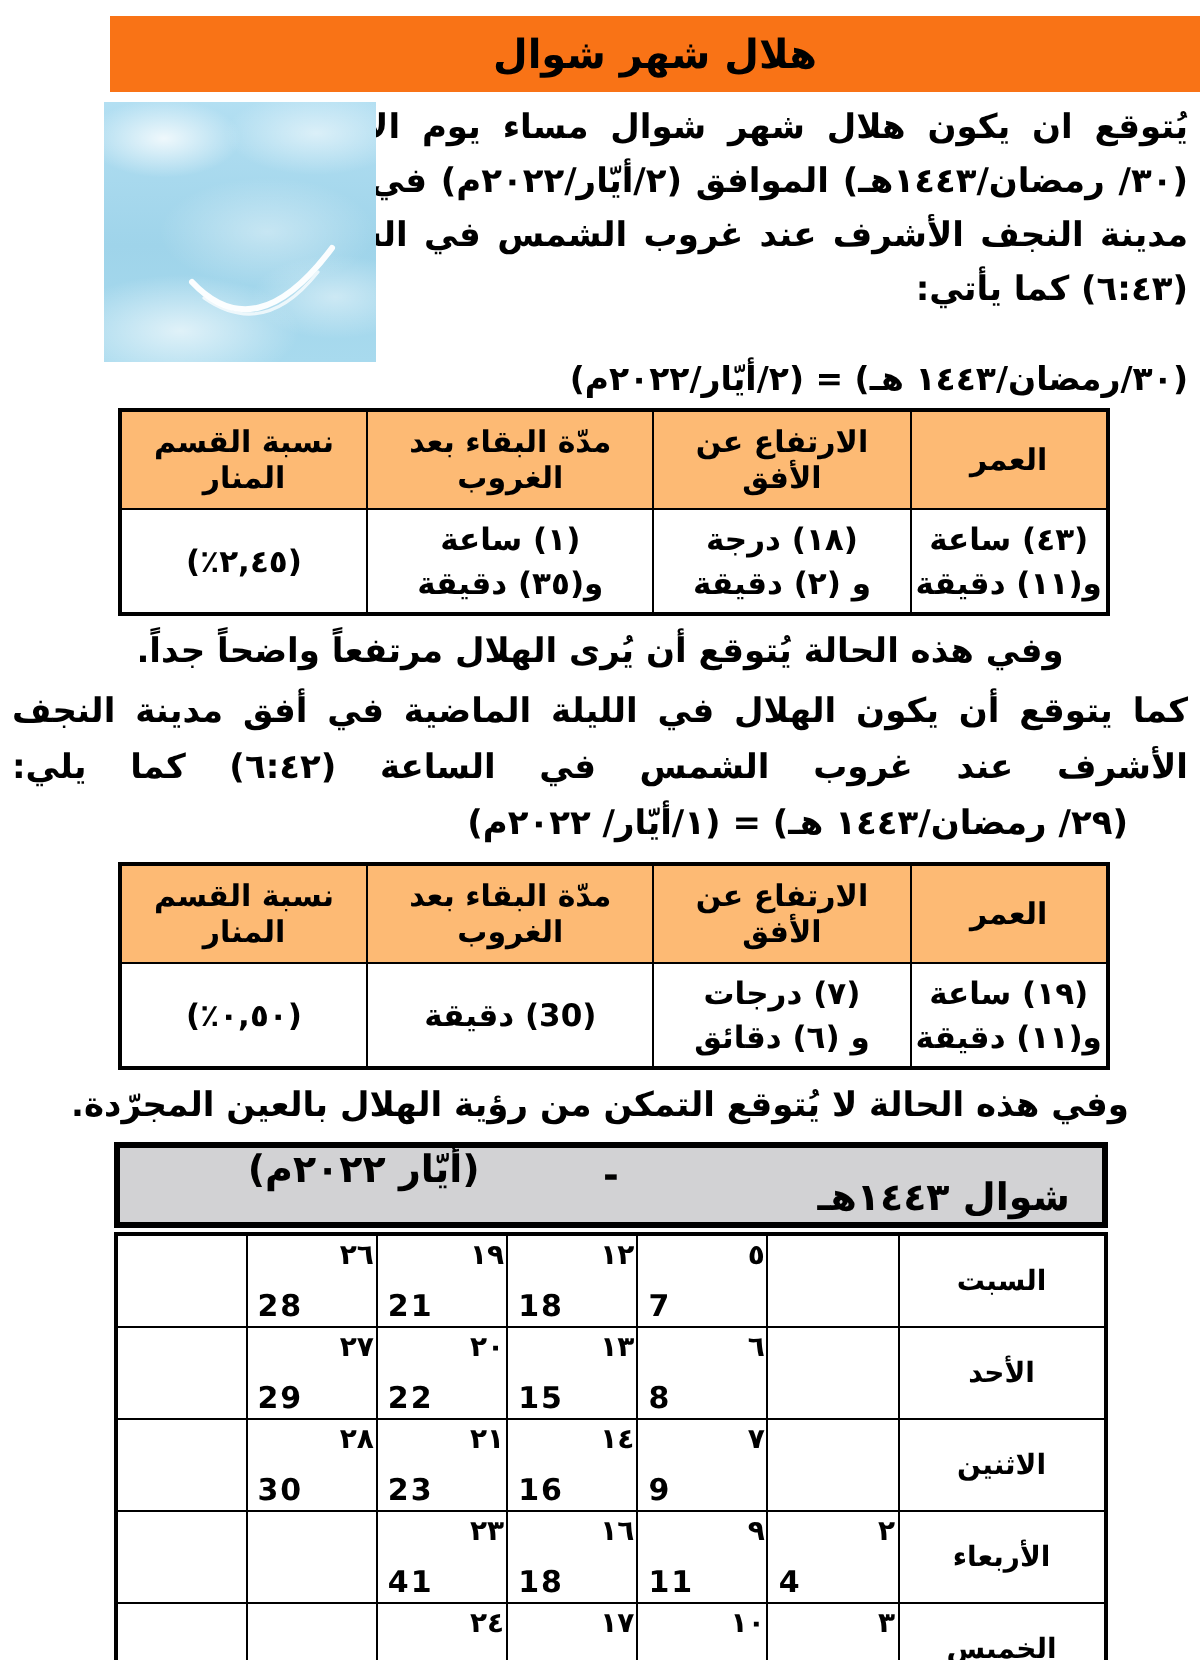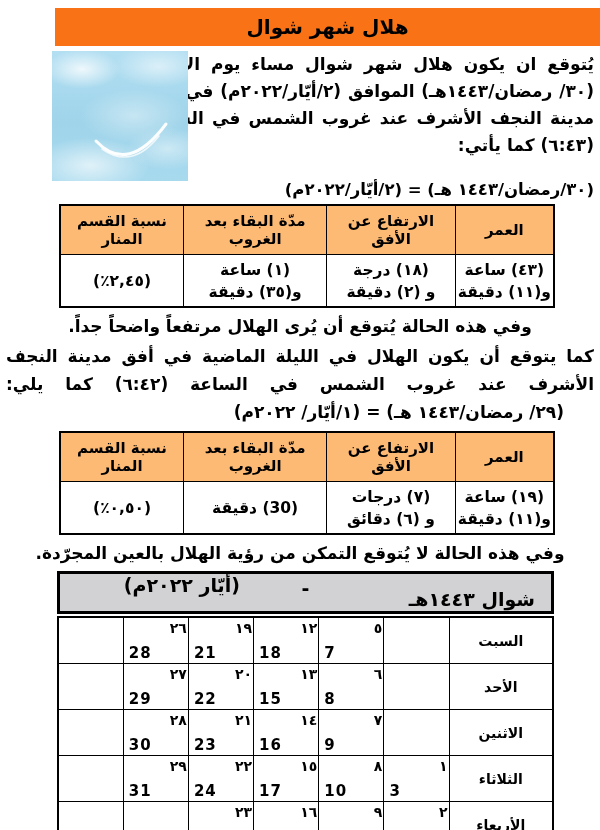--- a/index.html
+++ b/index.html
@@ -234,44 +234,20 @@
           <span class="hij">٢١</span>
           <span class="greg">23</span>
         </td>
         <td class="dc">
           <span class="hij">٢٨</span>
           <span class="greg">30</span>
         </td>
         <td class="dc"></td>
       </tr>
       <tr>
-        <td class="day-cell">الثلاثاء</td>
-        <td class="dc">
-          <span class="hij">١</span>
-          <span class="greg">3</span>
-        </td>
-        <td class="dc">
-          <span class="hij">٨</span>
-          <span class="greg">10</span>
-        </td>
-        <td class="dc">
-          <span class="hij">١٥</span>
-          <span class="greg">17</span>
-        </td>
-        <td class="dc">
-          <span class="hij">٢٢</span>
-          <span class="greg">24</span>
-        </td>
-        <td class="dc">
-          <span class="hij">٢٩</span>
-          <span class="greg">31</span>
-        </td>
-        <td class="dc"></td>
-      </tr>
-      <tr>
         <td class="day-cell">الأربعاء</td>
         <td class="dc">
           <span class="hij">٢</span>
           <span class="greg">4</span>
         </td>
         <td class="dc">
           <span class="hij">٩</span>
           <span class="greg">11</span>
         </td>
         <td class="dc">

